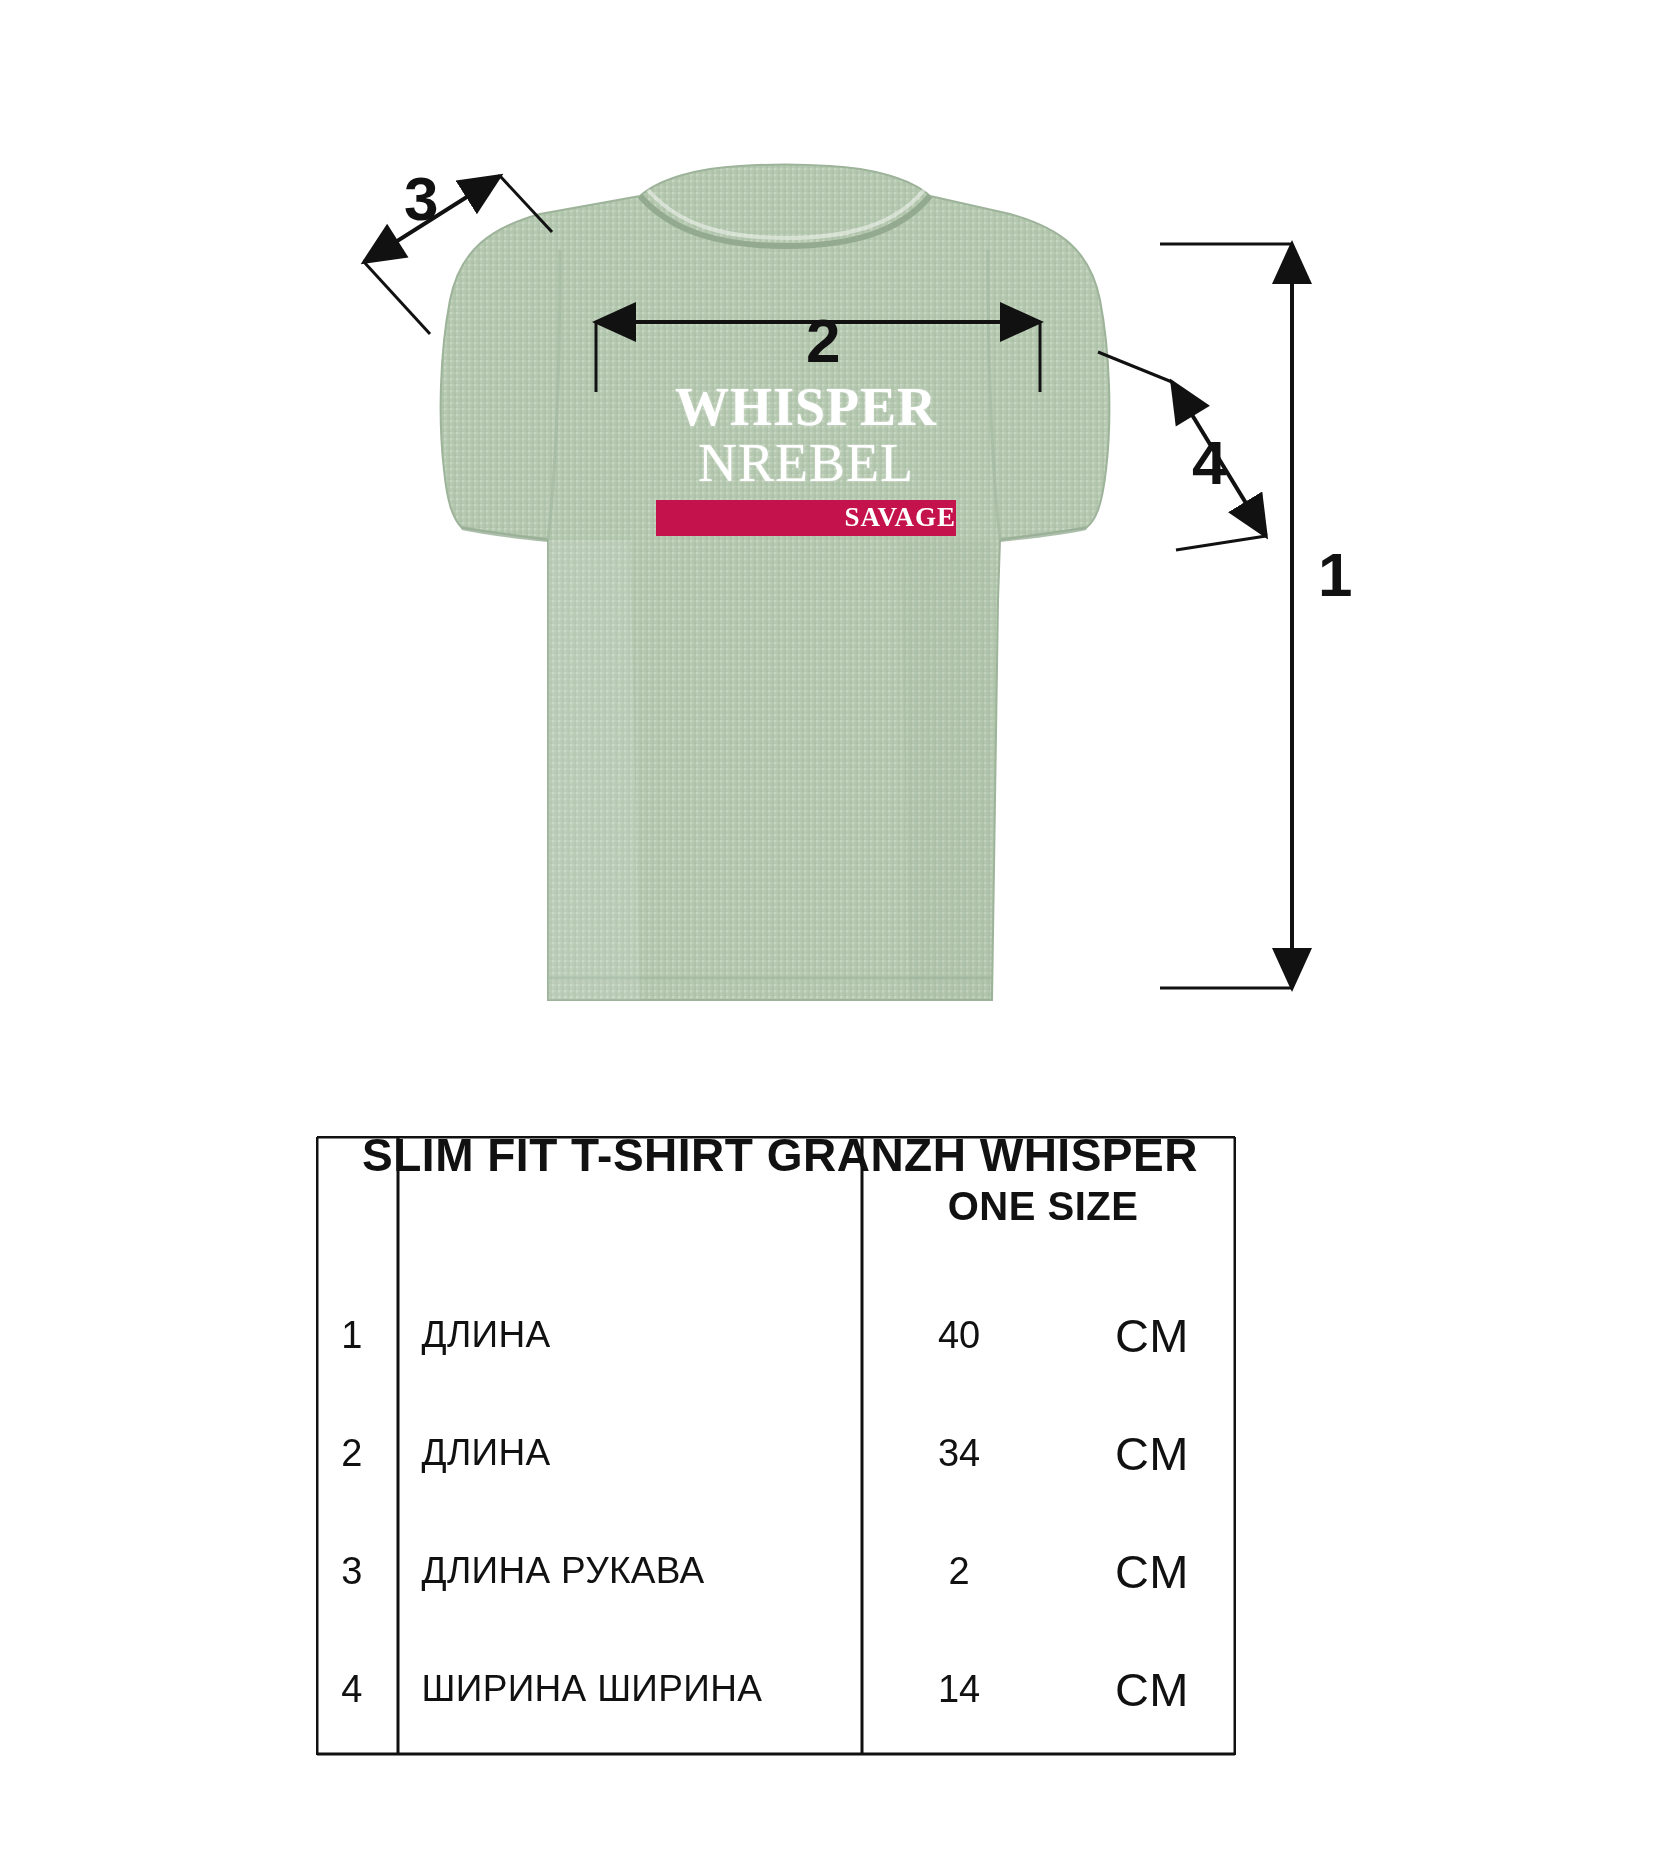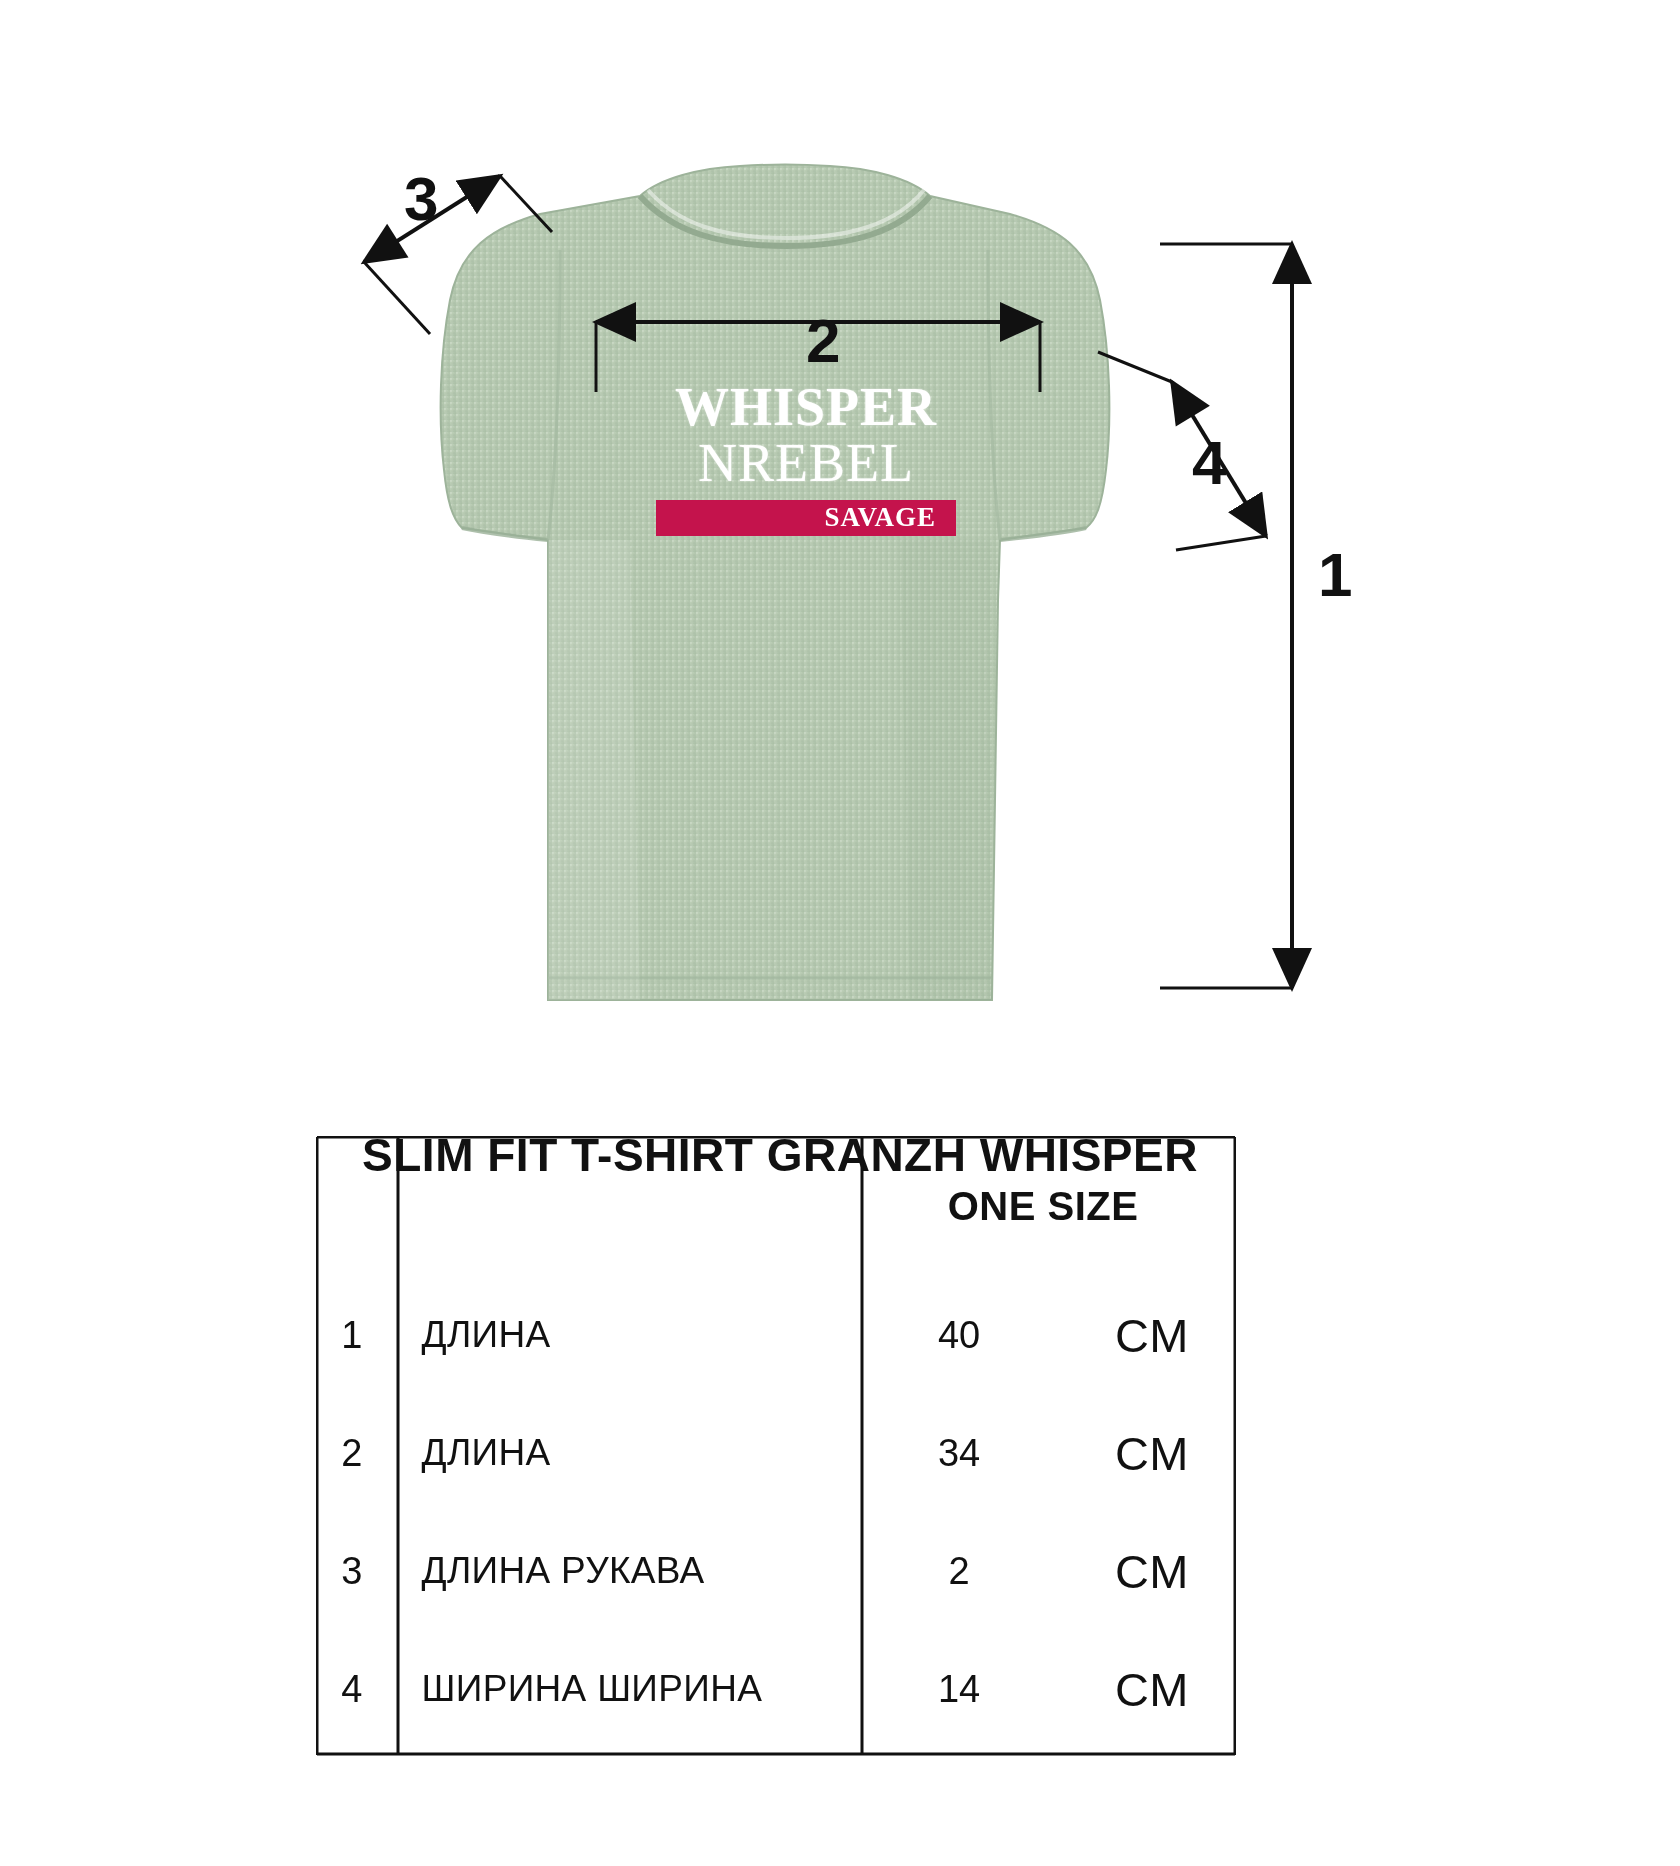--- a/index.html
+++ b/index.html
@@ -188,21 +188,21 @@
       <line x1="1172" y1="382" x2="1266" y2="536" stroke="#111111" stroke-width="4" marker-start="url(#arrStart)" marker-end="url(#arrEnd)"></line>
       <line x1="1172" y1="382" x2="1098" y2="352" stroke="#111111" stroke-width="3"></line>
       <line x1="1266" y1="536" x2="1176" y2="550" stroke="#111111" stroke-width="3"></line>
     </g>
   </svg>
 
   <div class="print-block" style="left:656px; top:380px; width:300px;">
     <div style="font-family:'Liberation Serif', serif; font-weight:700; font-size:54px; line-height:54px; color:#ffffff; letter-spacing:1px; text-shadow:0 0 2px rgba(255,255,255,0.6);">WHISPER</div>
     <div style="font-family:'Liberation Serif', serif; font-weight:400; font-size:54px; line-height:58px; color:#ffffff; letter-spacing:1px; text-shadow:0 0 2px rgba(255,255,255,0.6);">NREBEL</div>
     <div style="margin-top:8px; height:36px; background:#c4134c; position:relative;">
-      <span style="position:absolute; right:20px; top:2px; font-family:'Liberation Serif', serif; font-weight:700; font-size:27px; color:#ffffff; letter-spacing:1px;">SAVAGE</span>
+      <span style="position:absolute; right:0; top:2px; font-family:'Liberation Serif', serif; font-weight:700; font-size:27px; color:#ffffff; letter-spacing:1px;">SAVAGE</span>
     </div>
   </div>
 
   <div class="dim-label" style="left:806px; top:310px;">2</div>
   <div class="dim-label" style="left:1318px; top:544px;">1</div>
   <div class="dim-label" style="left:404px; top:168px;">3</div>
   <div class="dim-label" style="left:1192px; top:432px;">4</div>
 </div>
 
 <div id="product-title">SLIM FIT T-SHIRT GRANZH WHISPER</div>

